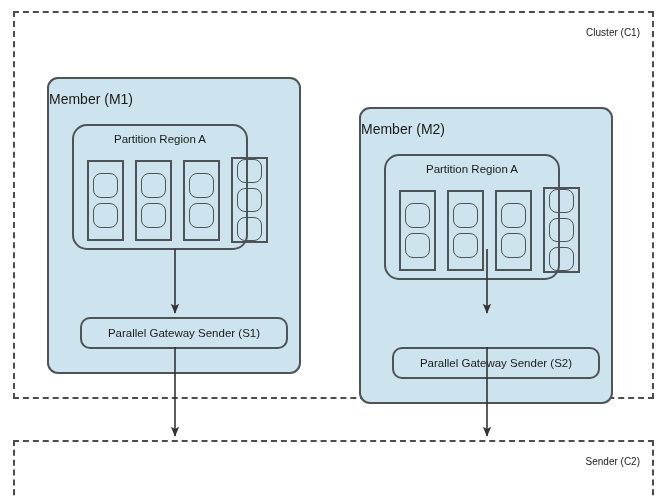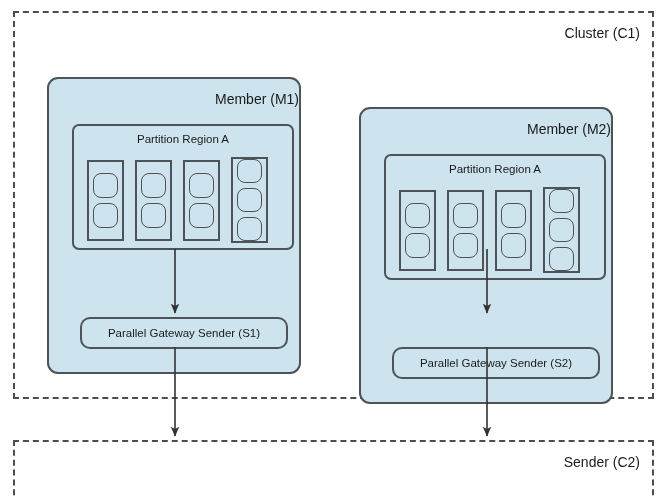--- a/index.html
+++ b/index.html
@@ -40,21 +40,21 @@
   #cluster-c2 {
     left: 13px;
     top: 440px;
     width: 641px;
     height: 75px;
   }
   .cluster-label {
     position: absolute;
     right: 12px;
     top: 12px;
-    font-size: 14px;
+    font-size: 10px;
     line-height: 16px;
     color: #1a1a1a;
     white-space: nowrap;
   }
 
   
   .member {
     position: absolute;
     box-sizing: border-box;
     background: #cde3ee;
@@ -65,37 +65,37 @@
     height: 297px;
   }
   #member-m1 { left: 47px; }
   #member-m2 { left: 359px; margin-top: 30px; }
 
   .member-title {
     position: absolute;
     left: 0;
     right: 0;
     top: 11px;
-    text-align: right;
+    text-align: left;
     font-size: 14px;
     line-height: 18px;
     color: #1a1a1a;
   }
 
   
   .partition-region {
     position: absolute;
     box-sizing: border-box;
     left: 23px;
     top: 45px;
-    width: 222px;
+    width: 176px;
     height: 126px;
     background: transparent;
     border: 2px solid #4d5356;
-    border-radius: 7px;
+    border-radius: 15px;
   }
   .partition-title {
     position: absolute;
     left: 0;
     right: 0;
     top: 6px;
     text-align: center;
     font-size: 11.5px;
     line-height: 14px;
     color: #1a1a1a;

